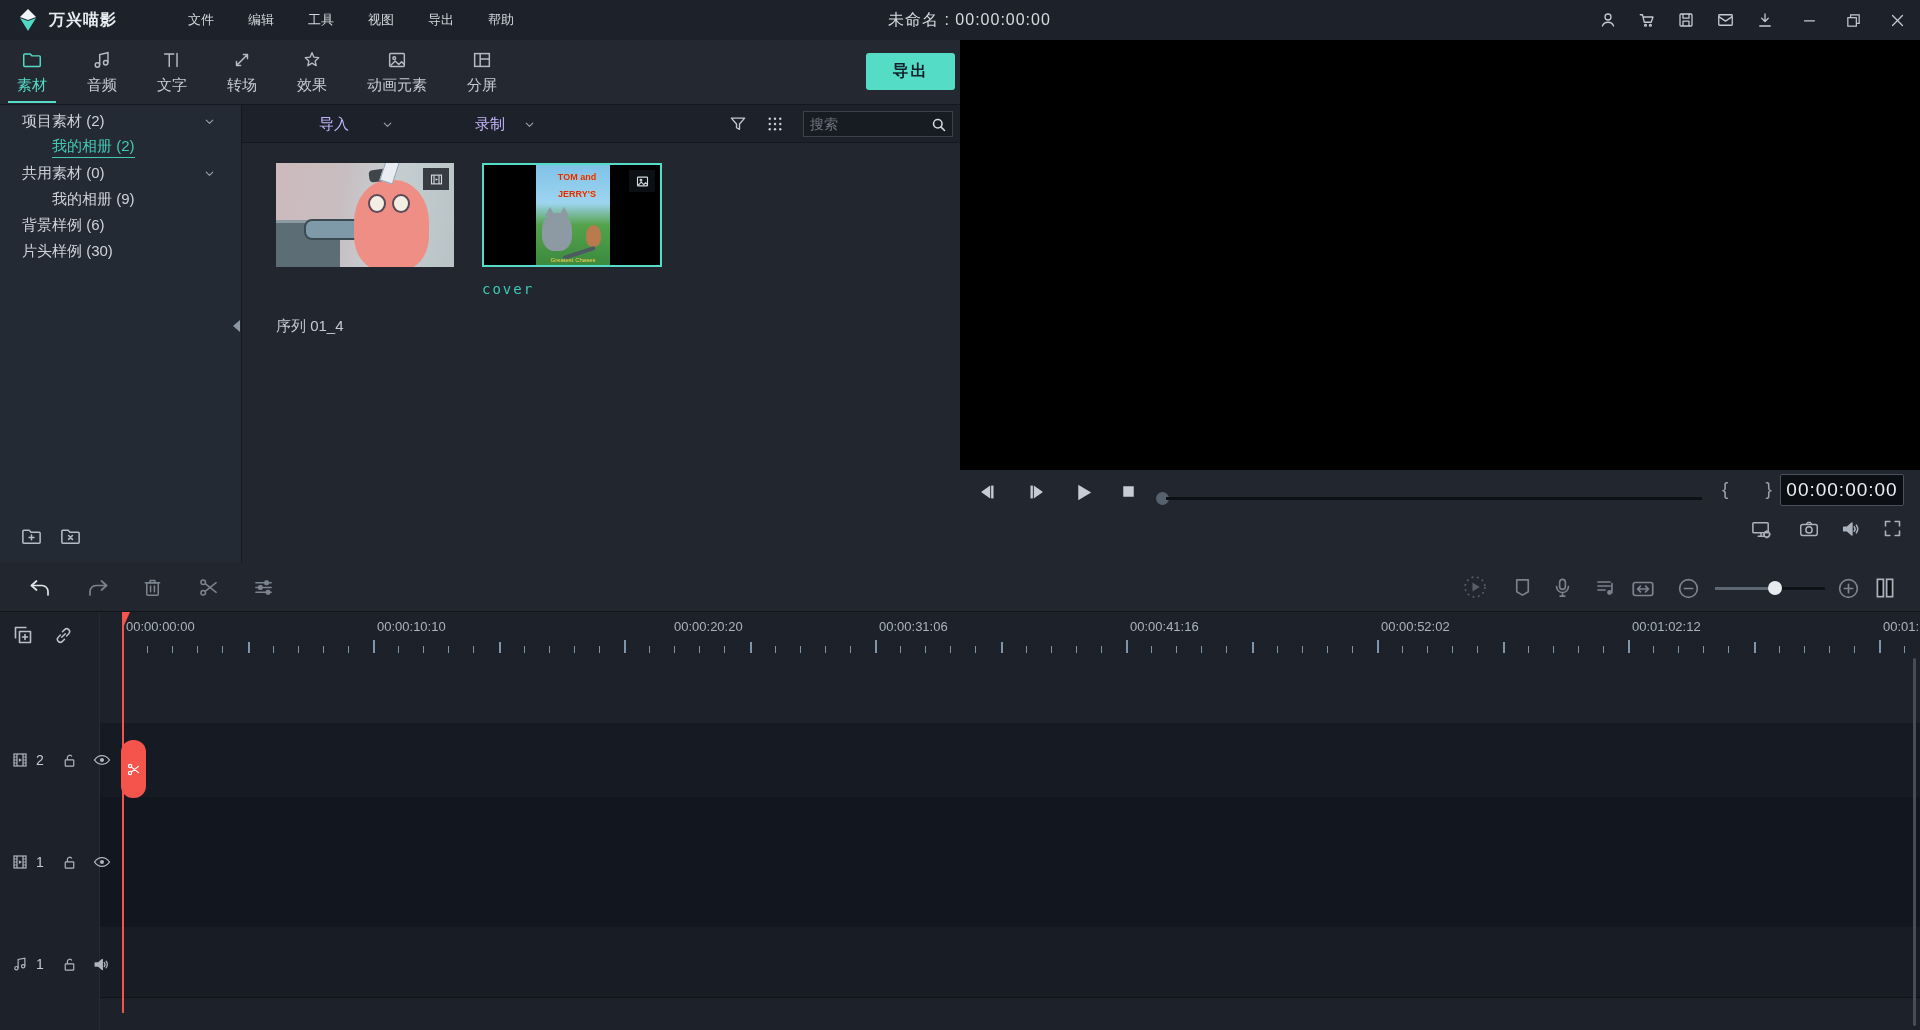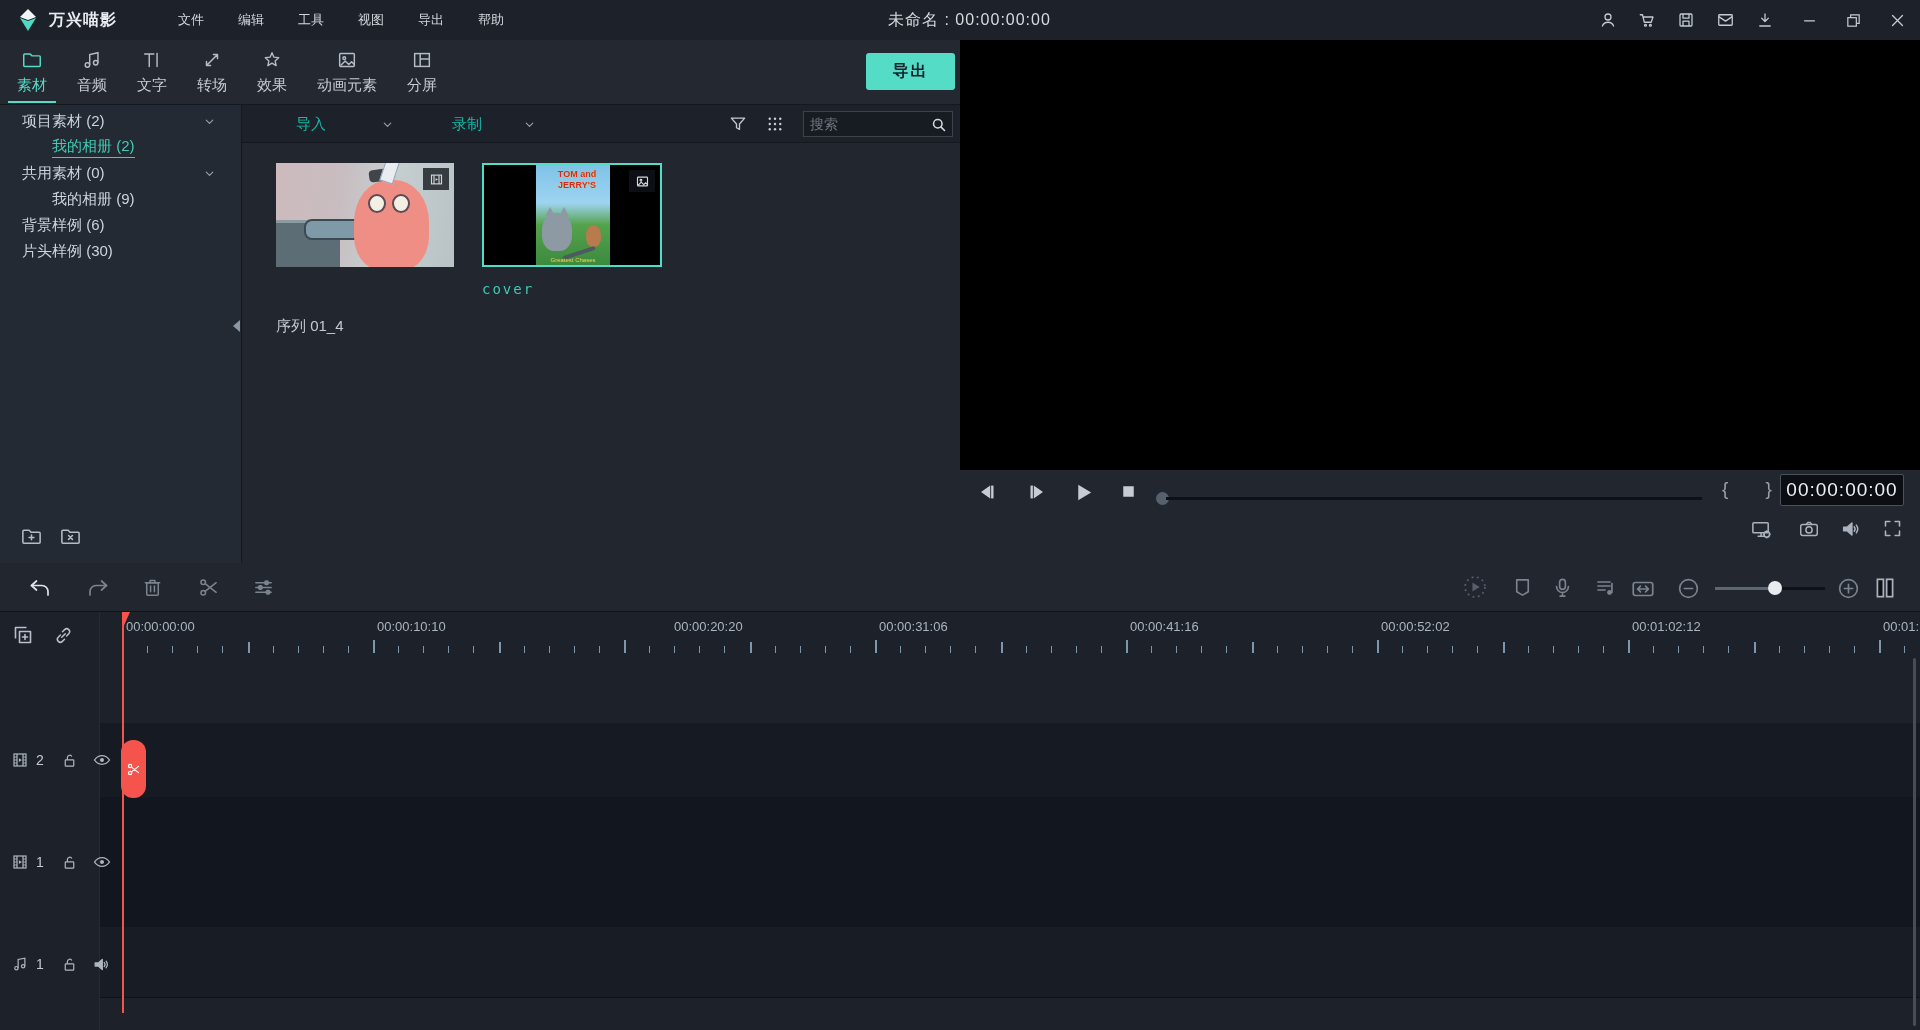--- a/index.html
+++ b/index.html
@@ -1,19 +1,19 @@
 <!DOCTYPE html>
 <html><head>
 <meta charset="utf-8">
 <style>
   html,body{margin:0;padding:0;background:#14181e;}
   body{width:1920px;height:1030px;position:relative;overflow:hidden;
        font-family:"Liberation Sans","DejaVu Sans",sans-serif;color:#cfd5dc;
        -webkit-font-smoothing:antialiased;}
-  .abs{position:absolute;}
+  .abs{position:absolute;gap:10px;}
   svg{display:block;}
   .ic{display:inline-block;flex:none;}
 
   
   #titlebar{left:0;top:0;width:1920px;height:40px;background:#1d222a;display:flex;align-items:center;}
   .logo-wrap{display:flex;align-items:center;margin-left:16px;gap:9px;}
   .appname{font-size:16px;font-weight:bold;color:#e9edf1;letter-spacing:1px;}
   #menus{display:flex;margin-left:48px;gap:8px;}
   .menu-item{font-size:13px;color:#d2d7dd;padding:4px 13px;cursor:default;}
   #proj-title{left:888px;top:0;height:40px;display:flex;align-items:center;font-size:16px;color:#d6dbe0;letter-spacing:1px;}
@@ -35,42 +35,42 @@
   .sb-item .lbl{margin-left:22px;}
   .sb-item.indent .lbl{margin-left:52px;}
   .sb-item.selected .lbl{color:#42cab5;border-bottom:1px solid #42cab5;padding-bottom:1px;}
   .sb-item .chev{position:absolute;right:26px;color:#9aa3ad;}
   #sb-bottom{position:absolute;left:20px;top:420px;display:flex;gap:16px;color:#b4bcc5;}
   #collapse-handle{left:233px;top:320px;width:0;height:0;border-top:6px solid transparent;border-bottom:6px solid transparent;border-right:7px solid #8b97a4;}
 
   
   #media-panel{left:242px;top:105px;width:718px;height:458px;background:#21262f;}
   #media-toolbar{position:absolute;left:0;top:0;width:718px;height:38px;background:#1d222a;border-bottom:1px solid #15191f;box-sizing:border-box;}
-  .mt-label{position:absolute;top:0;height:38px;display:flex;align-items:center;font-size:15px;color:#14b8a6;}
+  .mt-label{position:absolute;top:0;height:38px;display:flex;align-items:center;font-size:15px;color:#c4b5fd;margin-left:23px;}
   .mt-chev{position:absolute;top:13px;color:#9aa3ad;}
   #search-box{position:absolute;left:561px;top:6px;width:150px;height:26px;background:#171b22;border:1px solid #3c424b;box-sizing:border-box;display:flex;align-items:center;}
   #search-box input{flex:1;background:transparent;border:none;outline:none;color:#c7cdd4;font-size:14px;padding:0 6px;font-family:inherit;width:110px;}
   #search-box input::placeholder{color:#6d757f;}
 
   .media-card{position:absolute;top:58px;width:178px;height:104px;box-sizing:border-box;overflow:hidden;background:#000;}
   .media-card.selected{border:2px solid #55dcc6;}
   .card-badge{position:absolute;right:5px;top:5px;width:26px;height:22px;background:rgba(16,20,26,.78);display:flex;align-items:center;justify-content:center;color:#d3d9df;}
   .card-label{position:absolute;top:176px;font-size:15px;color:#c6cbd2;}
   .card-label.teal{color:#3ec9b6;font-family:"DejaVu Sans Mono","Liberation Mono",monospace;letter-spacing:2px;font-size:14px;}
 
   
   #thumb1{background:linear-gradient(100deg,#cdbabd 0%,#c8bdc0 35%,#c6ced0 60%,#b9c3c6 100%);}
   .t1-machine{position:absolute;left:0;bottom:0;width:36%;height:42%;background:#5d6d75;border-top:3px solid #8c9ba1;}
   .t1-phone{position:absolute;left:16%;bottom:26%;width:30%;height:16%;background:#7e9aa8;border-radius:8px;border:2px solid #3c4a52;}
   .t1-patrick{position:absolute;left:44%;top:16%;width:42%;height:88%;background:#ef8e84;border-radius:46% 46% 38% 38%;}
   .t1-eye{position:absolute;top:16%;width:14px;height:15px;background:#f3efe2;border:2px solid #5c4a58;border-radius:50%;}
   .t1-cap{position:absolute;left:52%;top:6%;width:26px;height:12px;background:#3f4549;border-radius:4px;transform:rotate(-8deg);}
   .t1-cone{position:absolute;left:60%;top:-6%;width:12px;height:24px;background:#e9ecf0;border:1px solid #8fa3b5;transform:rotate(18deg);}
   #thumb2 .poster{position:absolute;left:52px;top:0;width:74px;height:100px;background:linear-gradient(#7fc2e8 0%,#9ed4f0 38%,#55a24c 60%,#3c8a3e 100%);}
-  .t2-title{position:absolute;left:8px;right:0;top:4px;text-align:center;font-size:9px;font-weight:bold;color:#d42b1e;text-shadow:0 0 1px #ffd34d;font-family:"Liberation Sans",sans-serif;line-height:11px;}
+  .t2-title{position:absolute;left:8px;right:0;top:4px;text-align:center;font-size:9px;font-weight:bold;color:#d42b1e;text-shadow:0 0 1px #ffd34d;font-family:"Liberation Sans",sans-serif;line-height:17px;}
   .t2-cat{position:absolute;left:6px;bottom:14px;width:30px;height:38px;background:#8d9aa4;border-radius:45% 45% 40% 40%;}
   .t2-cat::before{content:"";position:absolute;left:3px;top:-6px;border-left:5px solid transparent;border-right:5px solid transparent;border-bottom:9px solid #8d9aa4;}
   .t2-cat::after{content:"";position:absolute;right:3px;top:-6px;border-left:5px solid transparent;border-right:5px solid transparent;border-bottom:9px solid #8d9aa4;}
   .t2-jerry{position:absolute;right:9px;bottom:18px;width:15px;height:22px;background:#b97a4e;border-radius:50% 50% 42% 42%;}
   .t2-club{position:absolute;left:26px;bottom:10px;width:34px;height:4px;background:#4e5a63;transform:rotate(-18deg);border-radius:2px;}
   .t2-bottom{position:absolute;left:0;right:0;bottom:2px;text-align:center;font-size:6px;color:#ffd34d;}
 
   
   #preview{left:960px;top:40px;width:960px;height:523px;background:#000;}
   #preview-controls{position:absolute;left:0;top:430px;width:960px;height:93px;background:#22262e;}

